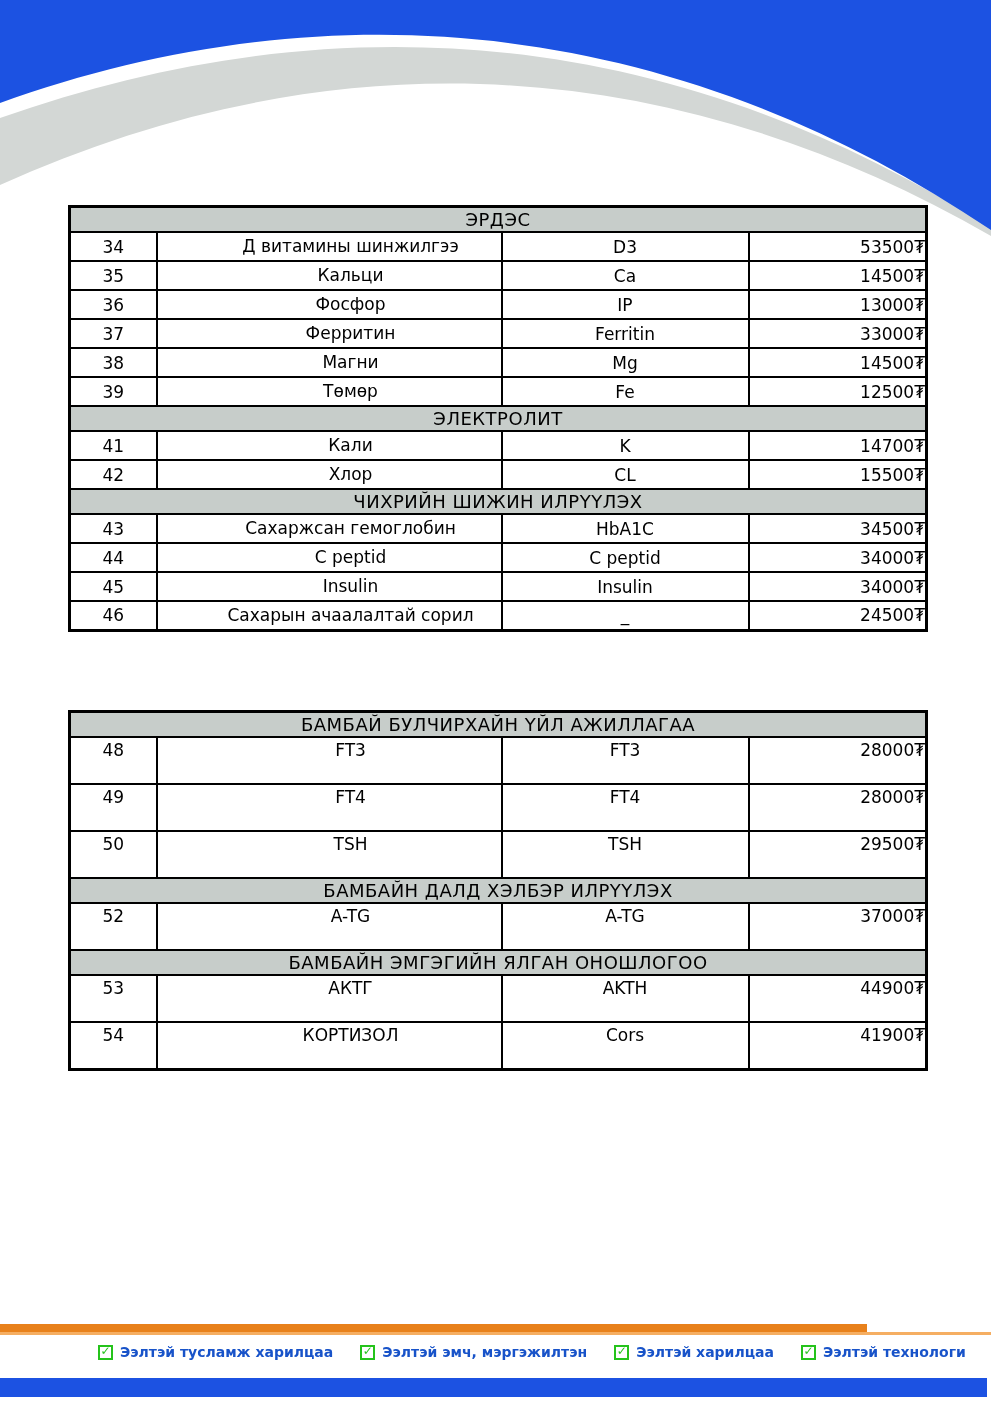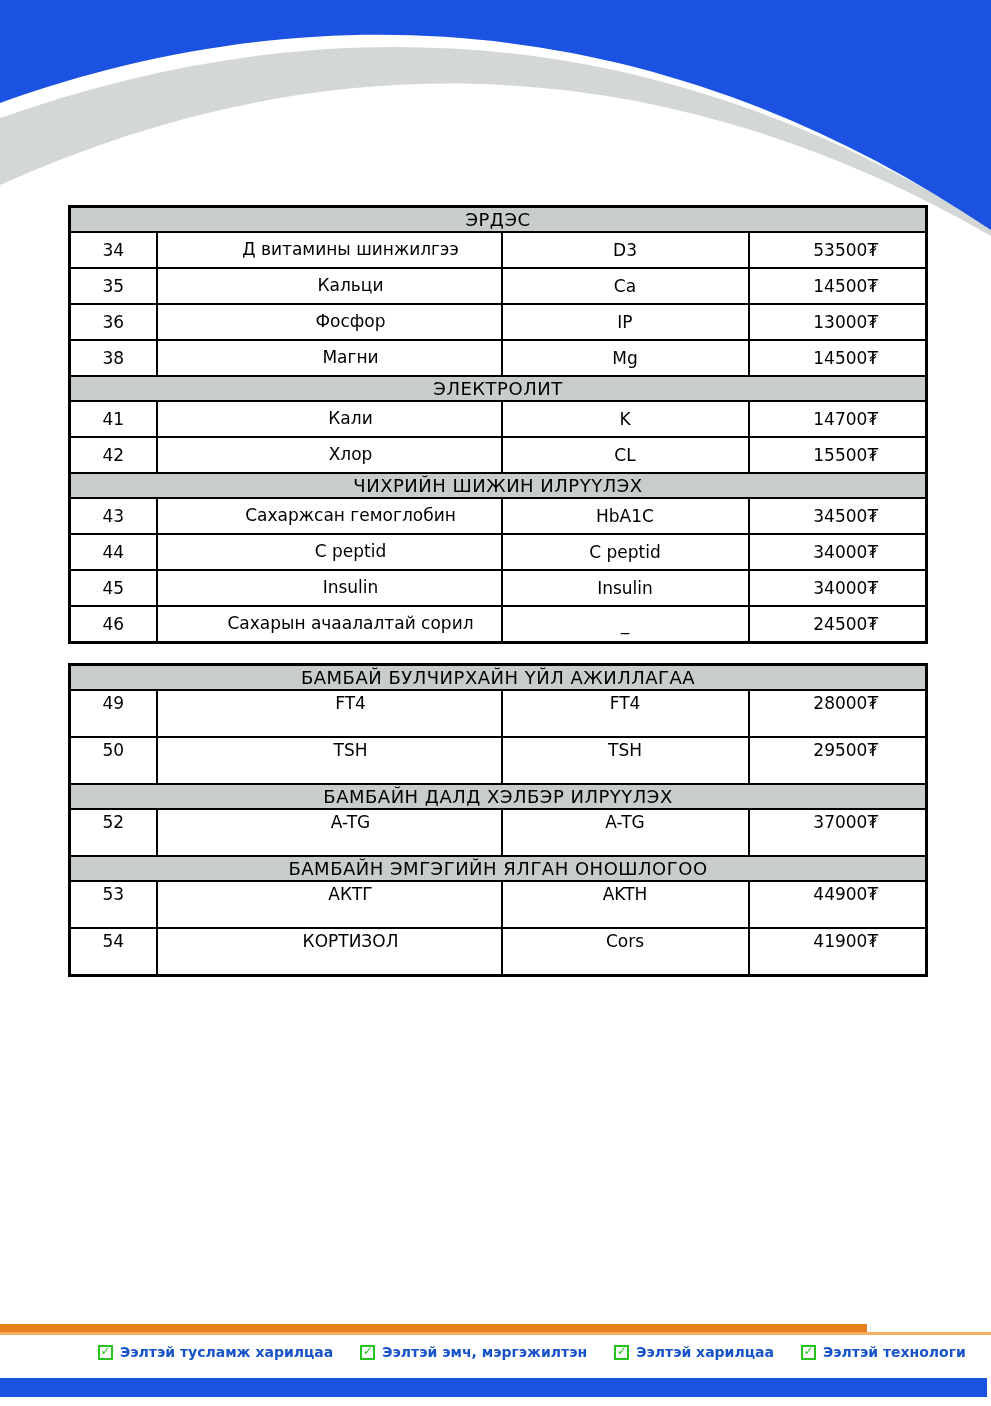--- a/index.html
+++ b/index.html
@@ -12,35 +12,35 @@
   .swoosh { position:absolute; top:0; left:0; display:block; }
   .sw-gray { fill: var(--swoosh-gray); }
   .sw-blue { fill: var(--brand-blue); }
 
   
   table.price-table {
     position:absolute; border-collapse:collapse; table-layout:fixed;
     width:857px; left:68px; border:3px solid #000;
   }
   #table-0 { top:205px; }
-  #table-1 { top:663px;border-radius:30px; }
+  #table-1 { top:710px;border-radius:30px; }
   .price-table td {
     border:2px solid #000; text-align:center; padding:0;
     font-size:17px; overflow:hidden;
   }
   .price-table td.section {
     background: var(--section-gray); font-size:18px; height:23px;
     letter-spacing:0.5px;
   }
-  #table-0 tr.datarow { height:36px; }
+  #table-0 tr.datarow { height:29px; }
   #table-0 tr.datarow.multiline { height:48px; }
   #table-1 tr.datarow { height:47px; }
   #table-1 tr.datarow td { vertical-align:top; padding-top:2px; }
   .price-table td.c1 { white-space:pre-line; line-height:1.25;padding-left:43px; }
-  .price-table td.c3 { text-align:center; padding-left:17px;margin-top:17px; }
+  .price-table td.c3 { text-align:right; padding-left:17px;margin-top:17px; }
 
   
   .orange-line-thin {
     position:absolute; left:0; top:1332px; width:991px; height:3px;
     background: var(--orange-light);
   }
   .orange-line-thick {
     position:absolute; left:0; top:1324px; width:867px; height:8px;
     background: var(--orange);
   }
@@ -100,24 +100,36 @@
           <td class="c2">Ca</td>
           <td class="c3">14500₮</td>
         </tr>
         <tr class="datarow">
           <td class="c0">36</td>
           <td class="c1">Фосфор</td>
           <td class="c2">IP</td>
           <td class="c3">13000₮</td>
         </tr>
         <tr class="datarow">
+          <td class="c0">37</td>
+          <td class="c1">Ферритин</td>
+          <td class="c2">Ferritin</td>
+          <td class="c3">33000₮</td>
+        </tr>
+        <tr class="datarow">
           <td class="c0">38</td>
           <td class="c1">Магни</td>
           <td class="c2">Mg</td>
           <td class="c3">14500₮</td>
+        </tr>
+        <tr class="datarow">
+          <td class="c0">39</td>
+          <td class="c1">Төмөр</td>
+          <td class="c2">Fe</td>
+          <td class="c3">12500₮</td>
         </tr>
         <tr class="section-row">
           <td colspan="4" class="section">ЭЛЕКТРОЛИТ</td>
         </tr>
         <tr class="datarow">
           <td class="c0">41</td>
           <td class="c1">Кали</td>
           <td class="c2">K</td>
           <td class="c3">14700₮</td>
         </tr>
@@ -162,20 +174,26 @@
       <col style="width:87px">
         <col style="width:345px">
       <col style="width:247px">
         <col style="width:178px">
     </colgroup>
     <tbody>
         <tr class="section-row">
           <td colspan="4" class="section">БАМБАЙ БУЛЧИРХАЙН ҮЙЛ АЖИЛЛАГАА</td>
         </tr>
         <tr class="datarow">
+          <td class="c0">48</td>
+          <td class="c1">FT3</td>
+          <td class="c2">FT3</td>
+          <td class="c3">28000₮</td>
+        </tr>
+        <tr class="datarow">
           <td class="c0">49</td>
           <td class="c1">FT4</td>
           <td class="c2">FT4</td>
           <td class="c3">28000₮</td>
         </tr>
         <tr class="datarow">
           <td class="c0">50</td>
           <td class="c1">TSH</td>
           <td class="c2">TSH</td>
           <td class="c3">29500₮</td>

